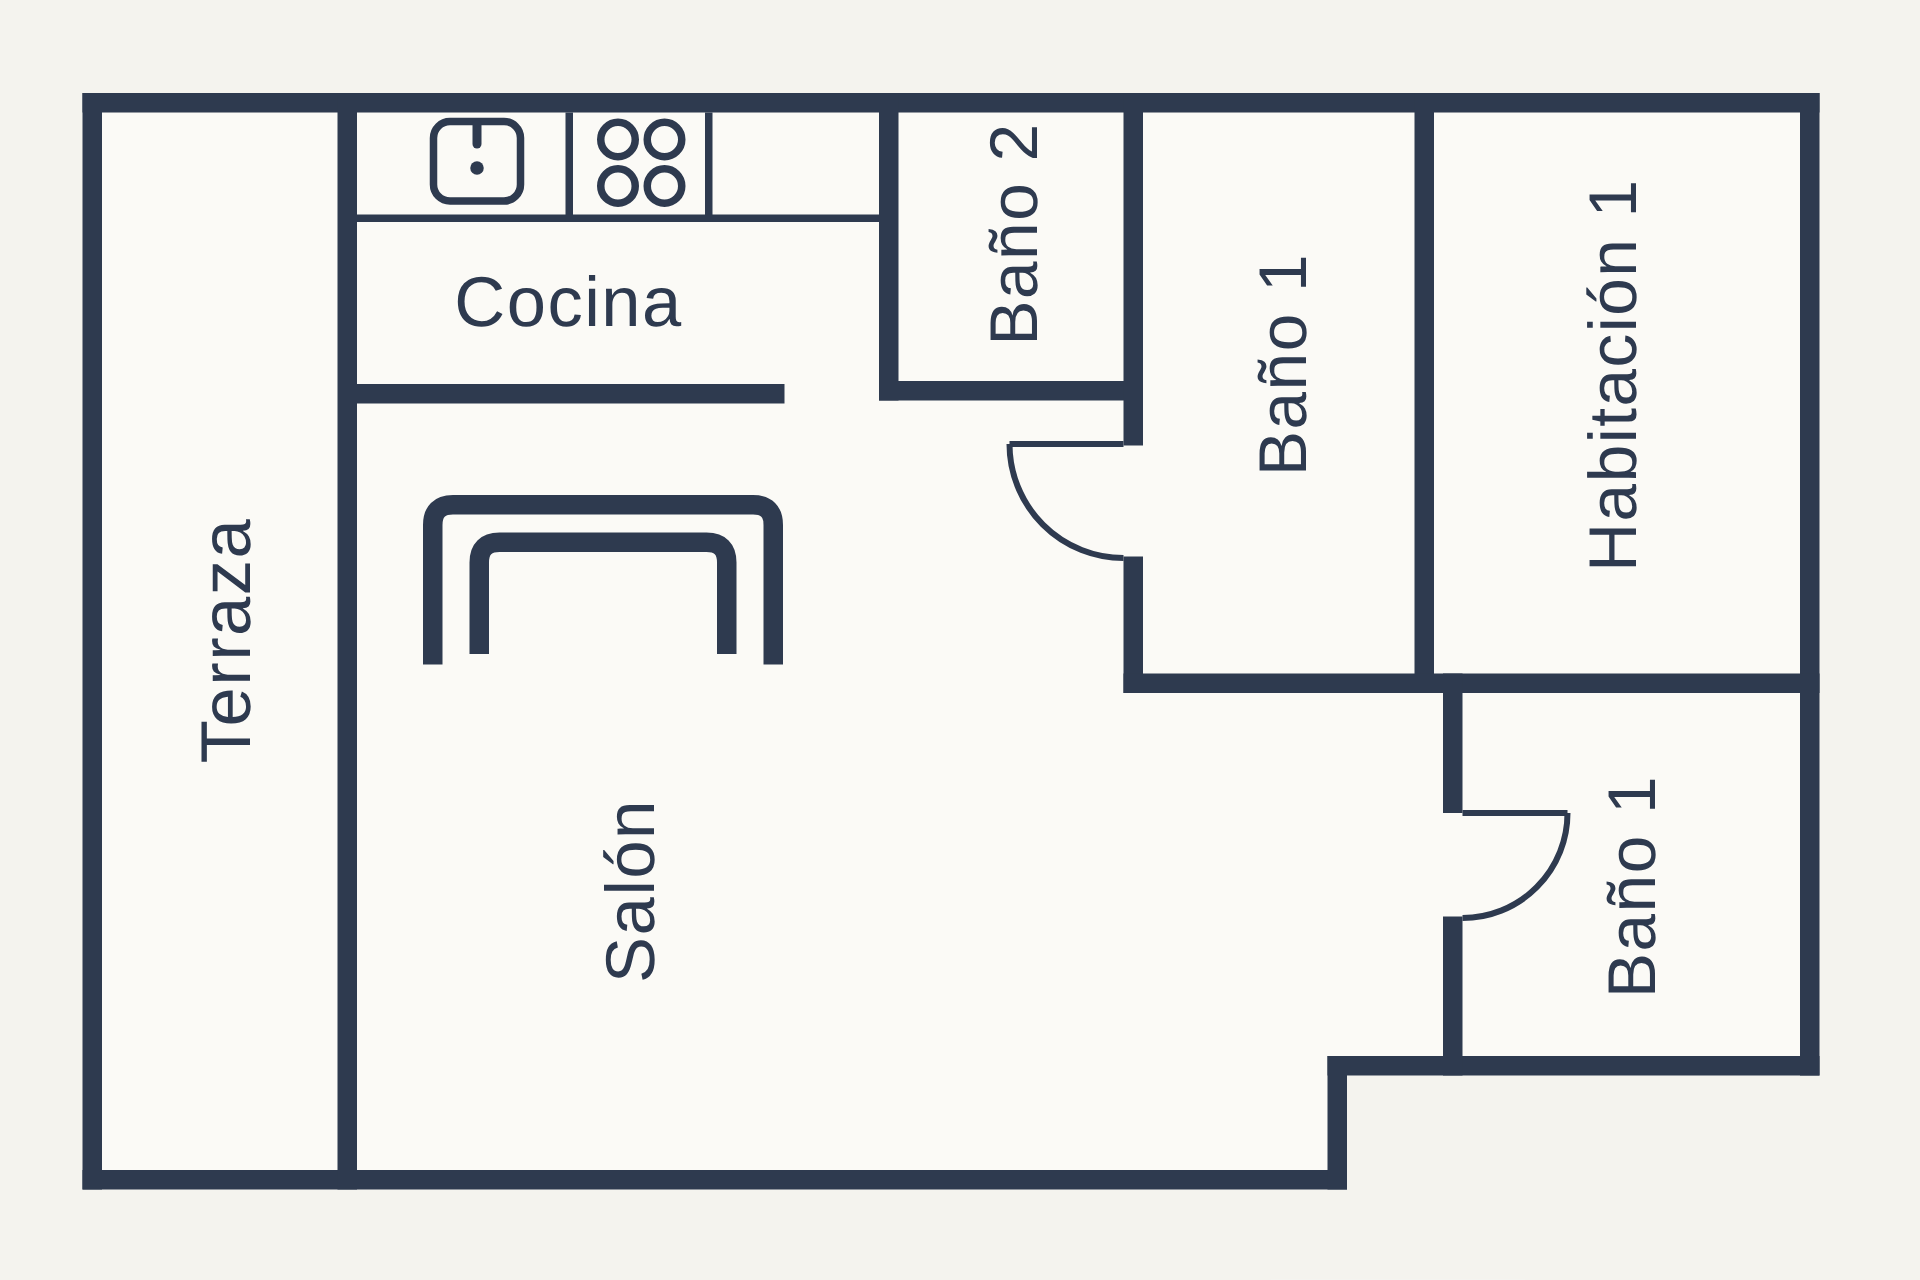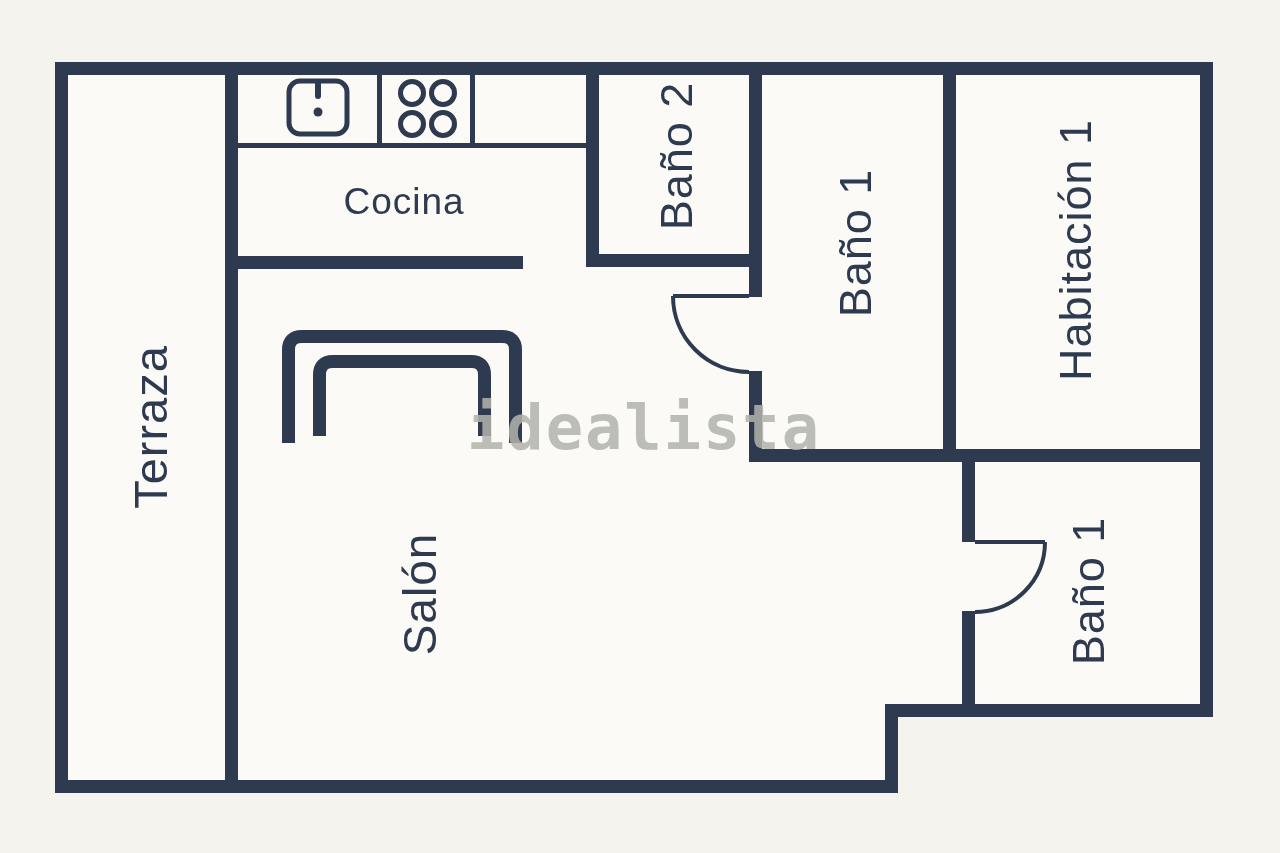--- a/index.html
+++ b/index.html
@@ -98,22 +98,21 @@
       <path d="M 673,296 A 76,76 0 0 0 749,372"></path>
     </g>
 
     <g fill="none" stroke="currentColor" stroke-width="4">
       <line x1="975" y1="542" x2="1045" y2="542"></line>
       <path d="M 1045,542 A 70,70 0 0 1 975,612"></path>
     </g>
   </svg>
 
   <div class="room-label vertical" style="left:150px;top:427px;font-size:47px;">Terraza</div>
-  <div class="room-label" style="left:404px;top:201px;font-size:37px;">Cocina</div>
+  <div class="room-label" style="left:379px;top:201px;font-size:47px;">Cocina</div>
   <div class="room-label vertical" style="left:676px;top:156px;font-size:45px;">Baño 2</div>
   <div class="room-label vertical" style="left:855px;top:243px;font-size:45px;">Baño 1</div>
   <div class="room-label vertical" style="left:1075px;top:250px;font-size:45px;">Habitación 1</div>
   <div class="room-label vertical" style="left:420px;top:594px;font-size:46px;">Salón</div>
   <div class="room-label vertical" style="left:1088px;top:591px;font-size:45px;">Baño 1</div>
 
-  <div class="watermark" style="left:644px;top:428px;">idealista</div>
 
 </div>
 
 </body></html>

